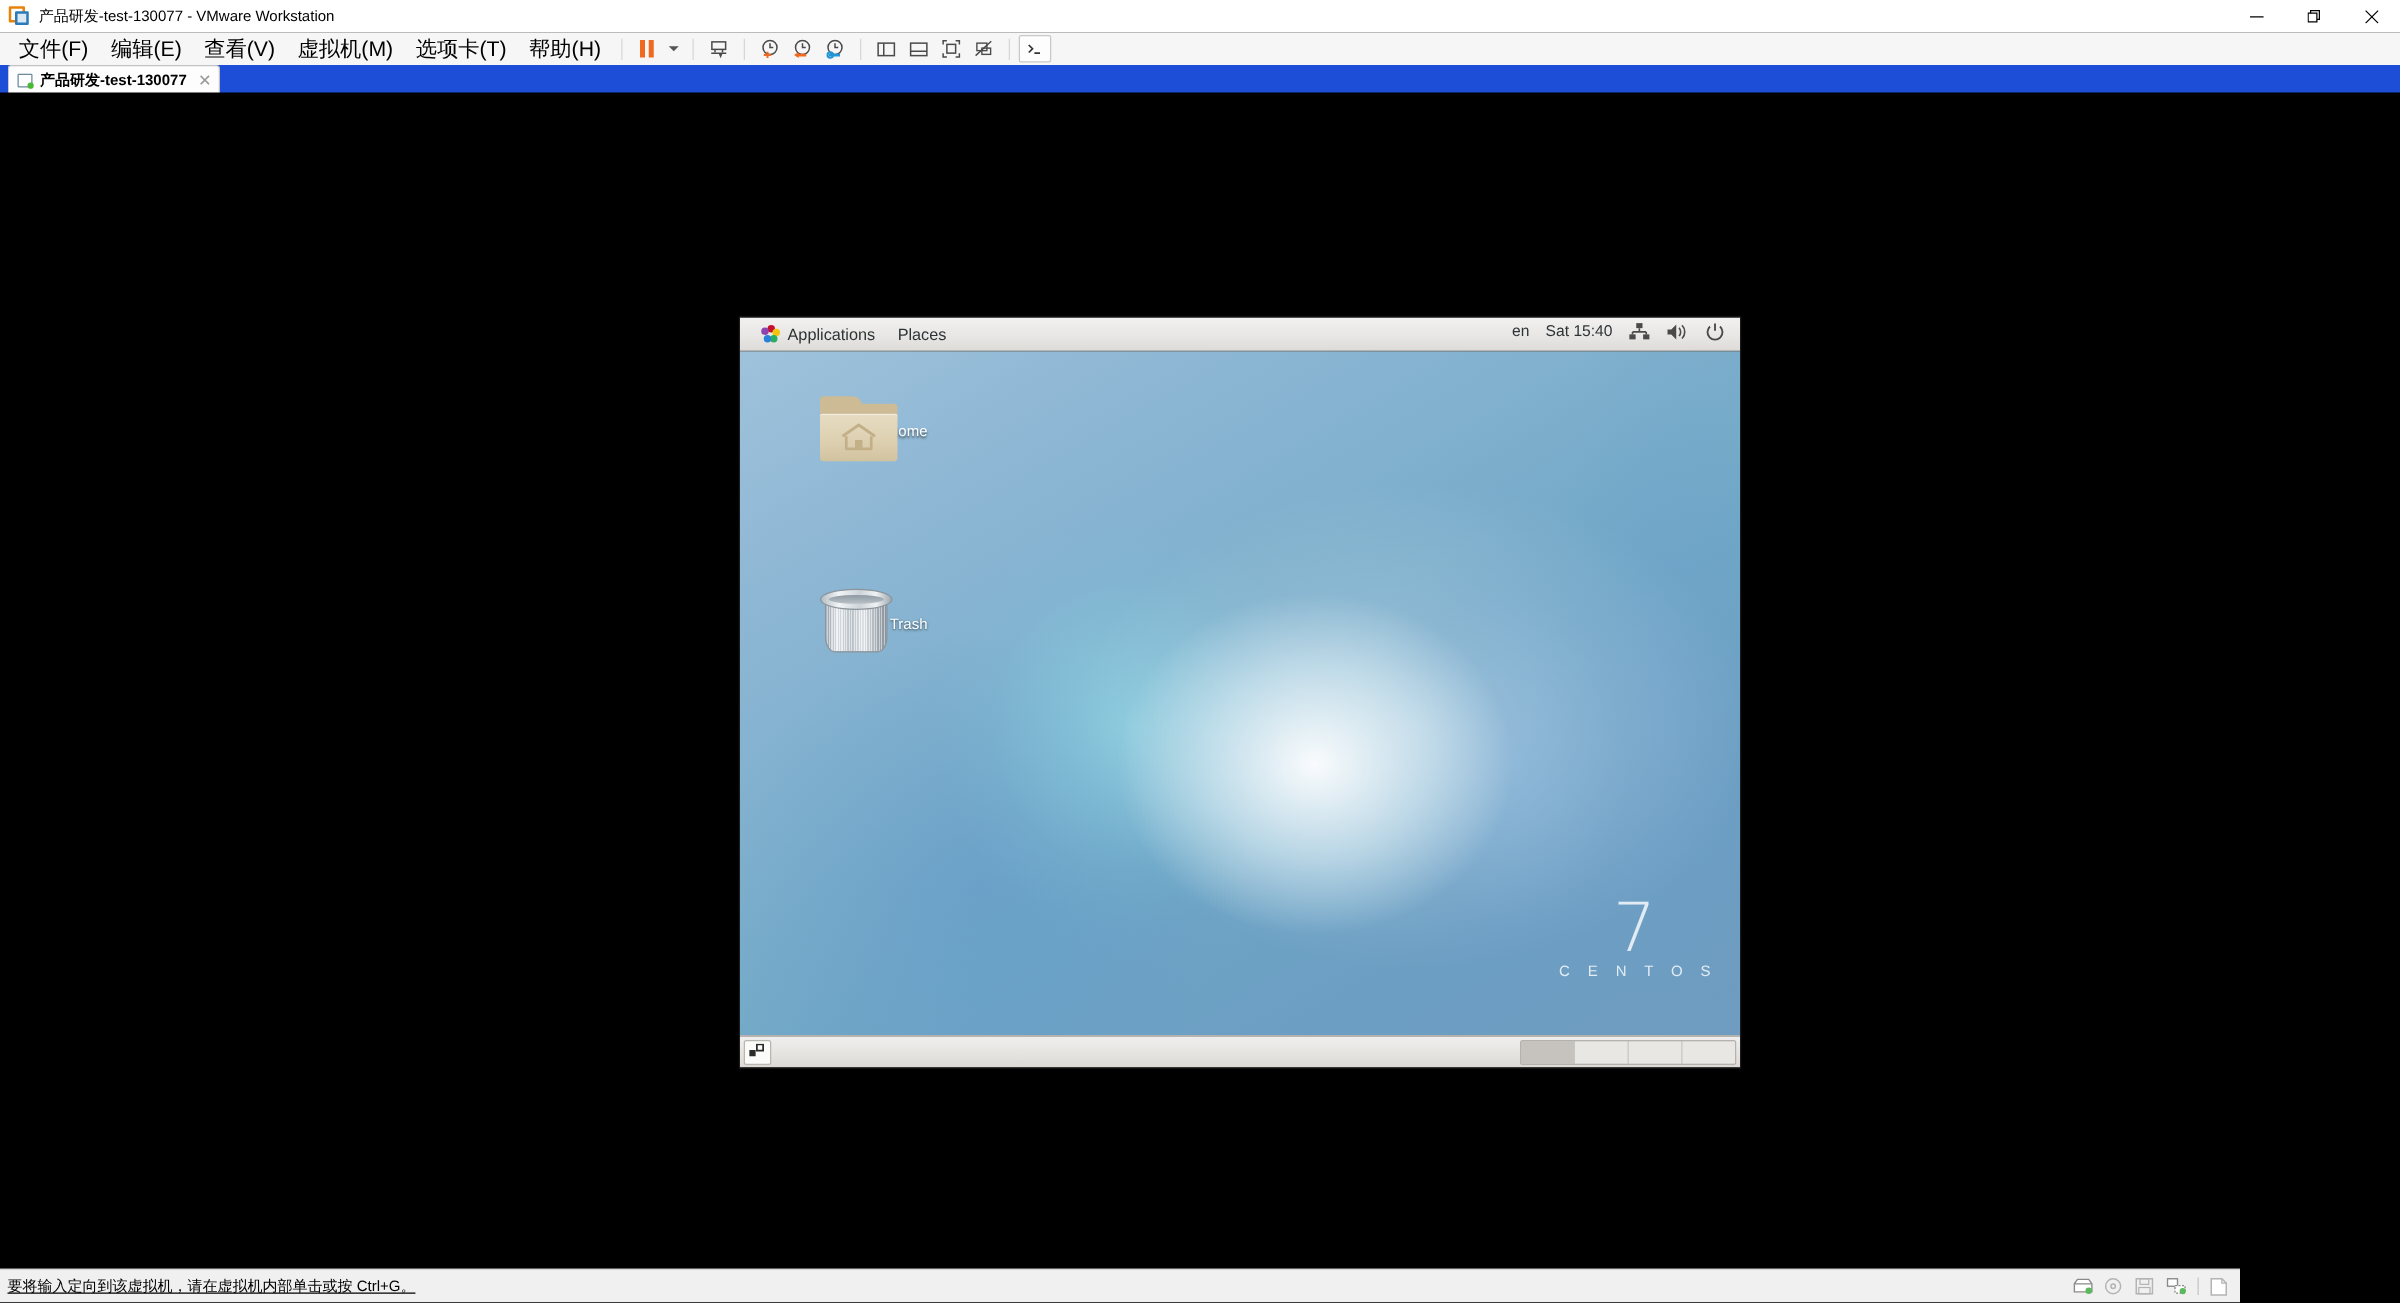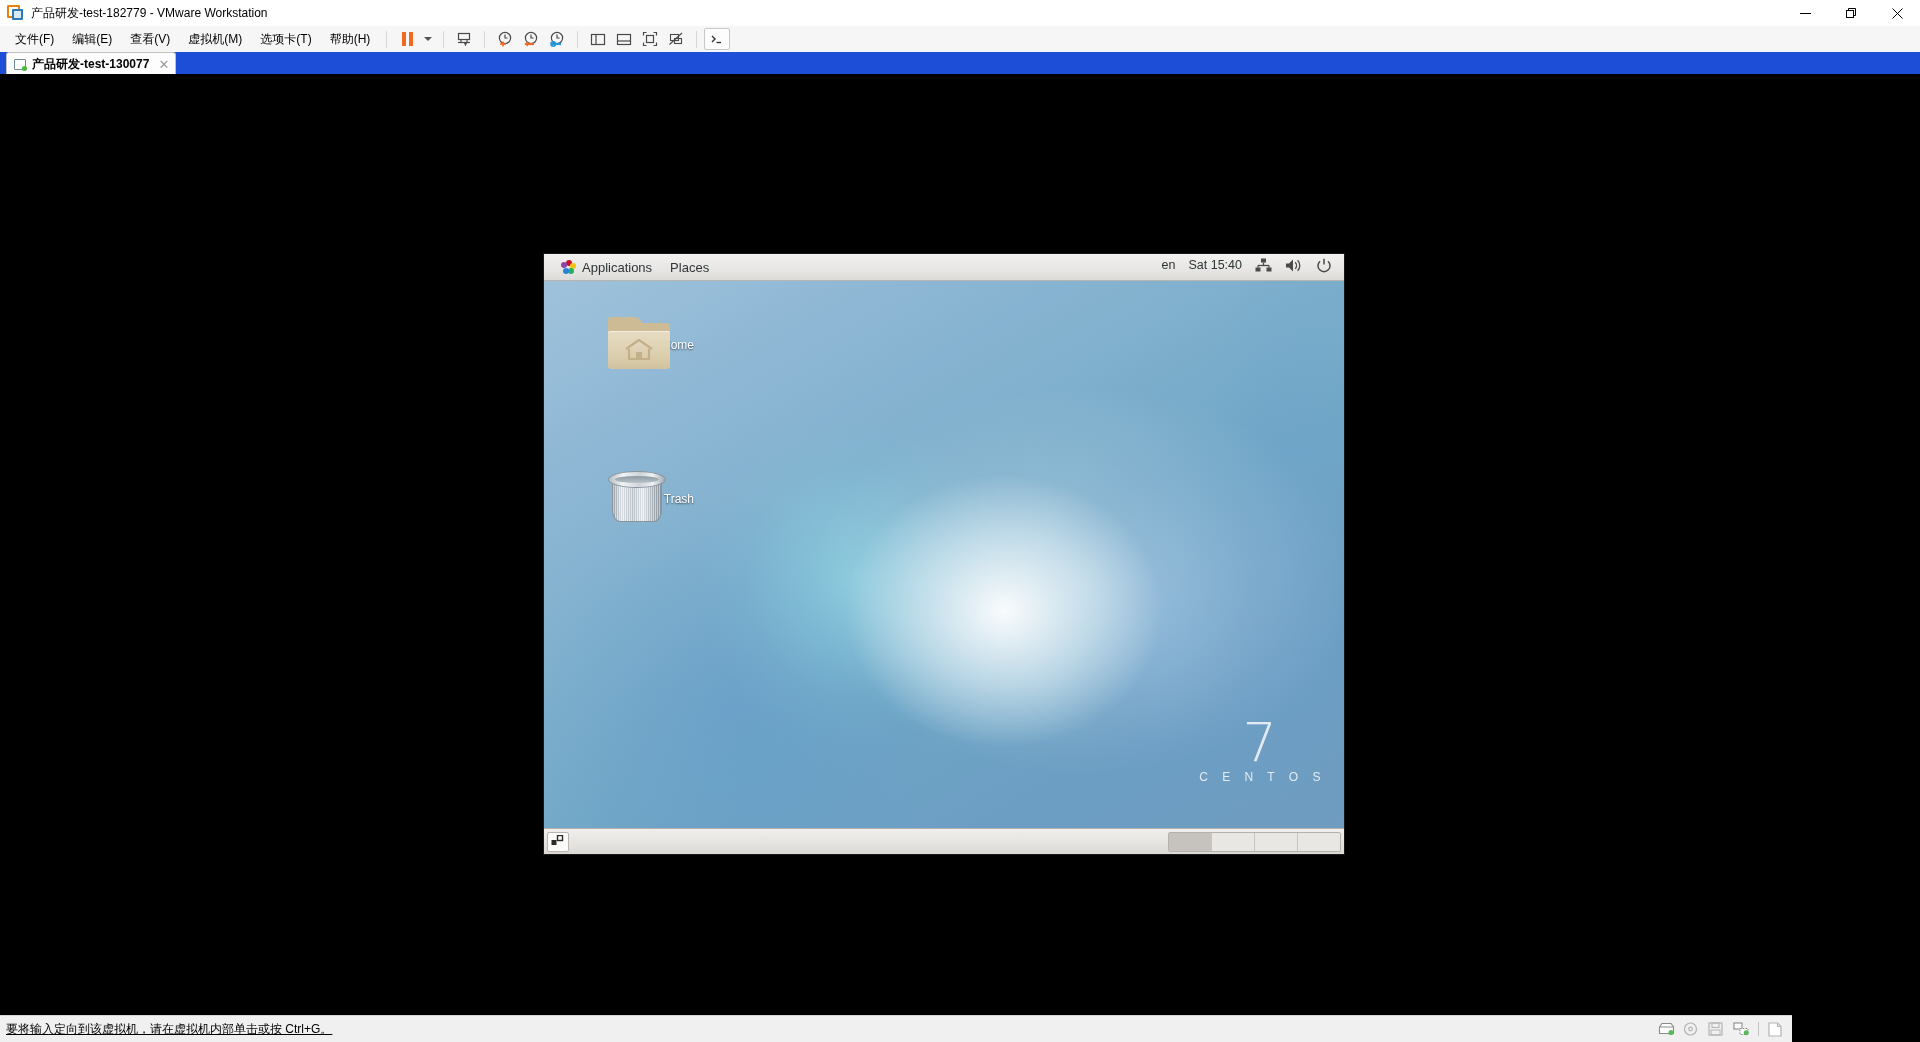--- a/index.html
+++ b/index.html
@@ -59,21 +59,21 @@
   }
   .menu-row {
     height: 26px;
     background: #f6f6f6;
     display: flex;
     align-items: center;
     padding-left: 6px;
     position: relative;
   }
   .menu-item {
-    font-size: 12px;
+    font-size: 17px;
     color: #000;
     padding: 3px 9px;
     cursor: default;
     white-space: nowrap;
   }
 
   .tb-sep {
     width: 1px; height: 17px;
     background: #d7d7d7;
     margin: 0 7px;
@@ -154,21 +154,21 @@
     left: 0; top: 74px;
     width: 1920px;
     height: 941px;
     background: #000;
     overflow: hidden;
   }
 
   
   .guest {
     position: absolute;
-    left: 544px; top: 180px;
+    left: 592px; top: 180px;
     width: 800px; height: 600px;
     overflow: hidden;
     box-shadow: 0 0 0 1px #1a1a1a;
   }
 
   
   .gnome-top {
     height: 27px;
     background: linear-gradient(to bottom, #f2f1f0 0%, #e8e7e5 55%, #dedcd9 100%);
     border-bottom: 1px solid #b8b5b1;
@@ -368,21 +368,21 @@
   .st-sep { width:1px; height:14px; background:#c4c4c4; }
 </style>
 </head>
 <body>
 
 <div class="titlebar">
   <div class="app-icon">
     <div class="sq1"></div>
       <div class="sq2"></div>
   </div>
-  <div class="title-text">产品研发-test-182779 - VMware Workstation</div>
+  <div class="title-text">产品研发-test-130077 - VMware Workstation</div>
   <div class="win-controls">
     <div class="win-btn">
       <svg width="11" height="11" viewBox="0 0 11 11">
           <line x1="0" y1="5.5" x2="11" y2="5.5" stroke="#000" stroke-width="1"></line>
         </svg>
     </div>
     <div class="win-btn">
       <svg width="11" height="11" viewBox="0 0 11 11">
         <rect x="0.5" y="2.5" width="7" height="7" fill="none" stroke="#000" stroke-width="1"></rect>
         <polyline points="2.5,2.5 2.5,0.5 9.5,0.5 9.5,7.5 7.5,7.5" fill="none" stroke="#000" stroke-width="1"></polyline>

